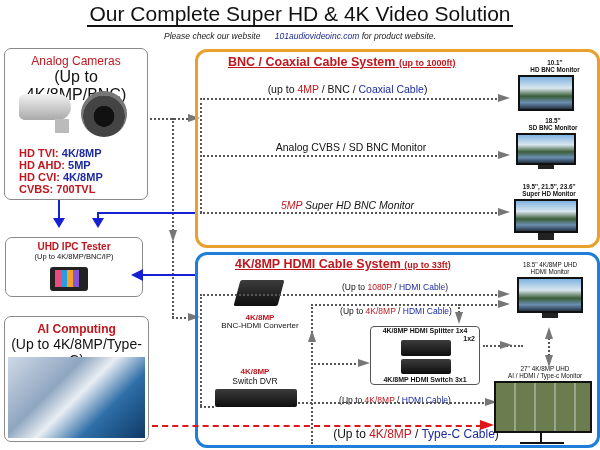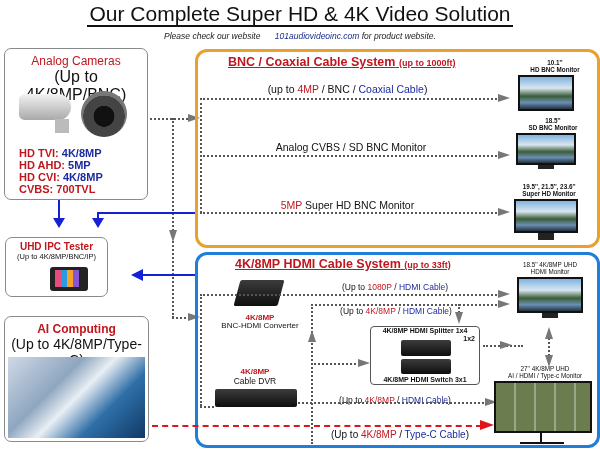--- a/index.html
+++ b/index.html
@@ -55,21 +55,21 @@
   <div class="abs" style="left:50px;top:70px;width:14px;height:14px;background:#bbb;"></div>
   <div class="abs cam-dome" style="left:76px;top:42px;width:46px;height:46px;"></div>
   <div class="abs" style="left:14px;top:98px;font-size:11px;font-weight:700;line-height:12px;">
     <div><span class="red">HD TVI: </span><span class="blue">4K/8MP</span></div>
     <div><span class="red">HD AHD: </span><span class="blue">5MP</span></div>
     <div><span class="red">HD CVI: </span><span class="blue">4K/8MP</span></div>
     <div><span class="red">CVBS: </span><span class="red">700TVL</span></div>
   </div>
 </div>
 
-<div class="abs box" style="left:5px;top:237px;width:103px;height:60px;">
+<div class="abs box" style="left:5px;top:237px;width:138px;height:60px;">
   <div class="ctr red" style="font-size:10px;font-weight:700;margin-top:3px;">UHD IPC Tester</div>
   <div class="ctr" style="font-size:7.5px;">(Up to 4K/8MP/BNC/IP)</div>
   <div class="abs tester" style="left:44px;top:29px;width:38px;height:24px;">
     <div class="tester-screen" style="position:absolute;left:5px;top:3px;width:24px;height:17px;"></div>
   </div>
 </div>
 
 <div class="abs box" style="left:4px;top:316px;width:145px;height:126px;">
   <div class="ctr red" style="font-size:12px;font-weight:700;margin-top:5px;">AI Computing</div>
   <div class="ctr" style="font-size:14px;">(Up to 4K/8MP/Type-C)</div>
@@ -99,21 +99,21 @@
 </div>
 <div class="abs dot-h" style="left:200px;top:98px;width:300px;"></div>
 <div class="abs arrow-r" style="left:498px;top:94px;"></div>
 
 <div class="abs line-label" style="left:236px;top:141px;width:230px;">
   <div><span class="red"></span><span>Analog CVBS / SD BNC Monitor</span></div>
 </div>
 <div class="abs dot-h" style="left:200px;top:155px;width:300px;"></div>
 <div class="abs arrow-r" style="left:498px;top:151px;"></div>
 
-<div class="abs line-label" style="left:240px;top:199px;width:215px;">
+<div class="abs line-label" style="left:240px;top:199px;width:215px;font-style:italic;">
   <div><span class="red">5MP</span><span> Super HD BNC Monitor</span></div>
 </div>
 <div class="abs dot-h" style="left:200px;top:212px;width:300px;"></div>
 <div class="abs arrow-r" style="left:498px;top:208px;"></div>
 <div class="abs dot-v" style="left:200px;top:98px;height:115px;"></div>
 
 <div class="abs small-label" style="left:515px;top:59px;width:80px;">
     <div>10.1''</div>
     <div>HD BNC Monitor</div>
   </div>
@@ -160,30 +160,30 @@
 </div>
 <div class="abs dot-h" style="left:314px;top:363px;width:50px;"></div>
 <div class="abs arrow-r" style="left:358px;top:359px;"></div>
 <div class="abs dot-h" style="left:483px;top:345px;width:40px;"></div>
 <div class="abs arrow-r" style="left:500px;top:341px;"></div>
 <div class="abs dot-v" style="left:548px;top:330px;height:34px;"></div>
 <div class="abs arrow-u" style="left:545px;top:327px;"></div>
 <div class="abs arrow-d" style="left:545px;top:355px;"></div>
 
 <div class="abs small-label red" style="left:220px;top:367px;width:70px;font-size:8px;line-height:9px;">4K/8MP</div>
-<div class="abs small-label" style="left:215px;top:376px;width:80px;font-size:8.5px;line-height:10px;font-weight:400;">Cable DVR</div>
+<div class="abs small-label" style="left:215px;top:376px;width:80px;font-size:8.5px;line-height:10px;font-weight:400;">Switch DVR</div>
 <div class="abs device" style="left:215px;top:389px;width:82px;height:18px;"></div>
 <div class="abs line-label" style="left:315px;top:394px;width:160px;font-size:8.5px;"><span>(Up to </span><span class="red">4K/8MP</span><span> / </span><span class="blue">HDMI Cable</span><span>)</span></div>
 <div class="abs dot-h" style="left:200px;top:406px;width:14px;"></div>
 <div class="abs dot-h" style="left:298px;top:402px;width:190px;"></div>
 <div class="abs arrow-r" style="left:485px;top:398px;"></div>
 
 <div class="abs dash-red" style="left:152px;top:425px;width:330px;"></div>
 <div class="abs rarrow-r" style="left:480px;top:420px;"></div>
-<div class="abs line-label" style="left:315px;top:428px;width:170px;font-size:10px;"><span>(Up to </span><span class="red">4K/8MP</span><span> / </span><span class="blue">Type-C Cable</span><span>)</span></div>
+<div class="abs line-label" style="left:331px;top:428px;width:170px;font-size:12px;"><span>(Up to </span><span class="red">4K/8MP</span><span> / </span><span class="blue">Type-C Cable</span><span>)</span></div>
 
 <div class="abs small-label" style="left:505px;top:261px;width:90px;font-weight:400;">
     <div>18.5'' 4K/8MP UHD</div>
     <div>HDMI Monitor</div>
   </div>
 <div class="abs monitor" style="left:517px;top:277px;width:66px;height:36px;"></div>
 <div class="abs stand" style="left:542px;top:313px;width:16px;height:5px;"></div>
 <div class="abs small-label" style="left:490px;top:365px;width:110px;font-weight:400;">
     <div>27'' 4K/8MP UHD</div>
     <div>AI / HDMI / Type-c Monitor</div>

